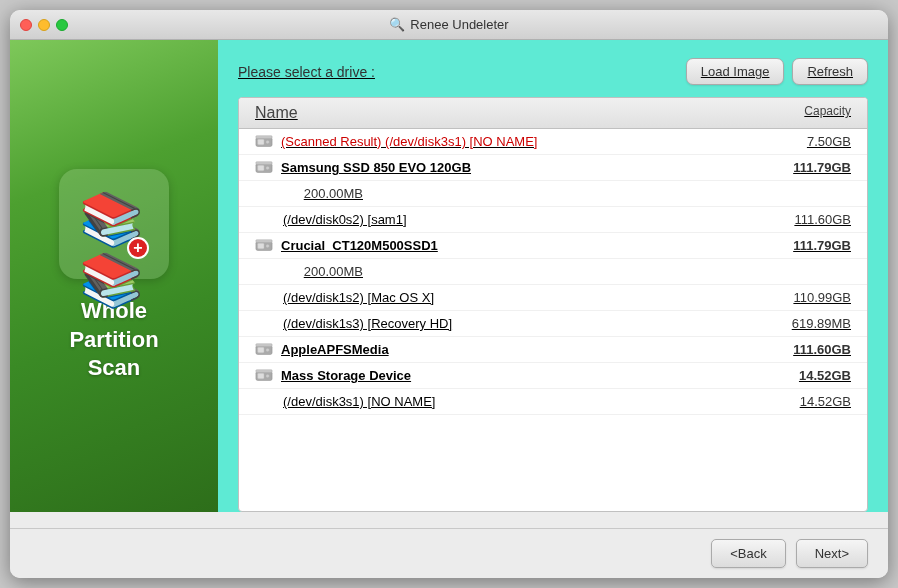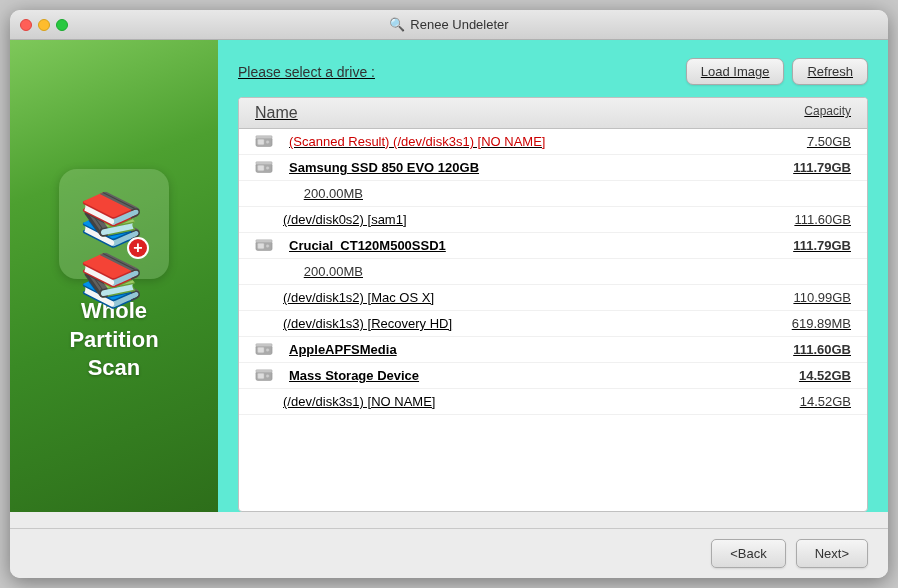--- a/index.html
+++ b/index.html
@@ -182,21 +182,21 @@
       border-bottom: 1px solid #f0f0f0;
       cursor: pointer;
     }
 
     .row-name {
       flex: 1;
       padding-left: 16px;
       font-size: 13px;
       display: flex;
       align-items: center;
-      gap: 16px;
+      gap: 8px;
     }
 
     .row-capacity {
       width: 140px;
       text-align: right;
       padding-right: 16px;
       font-size: 13px;
       color: #333;
     }
 

